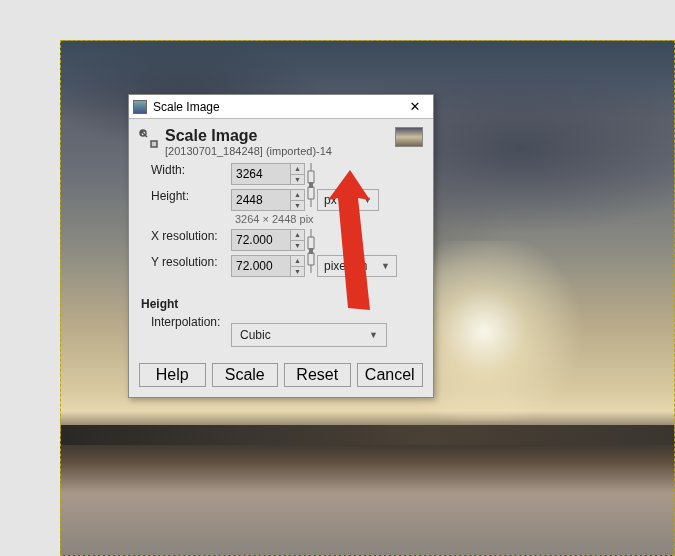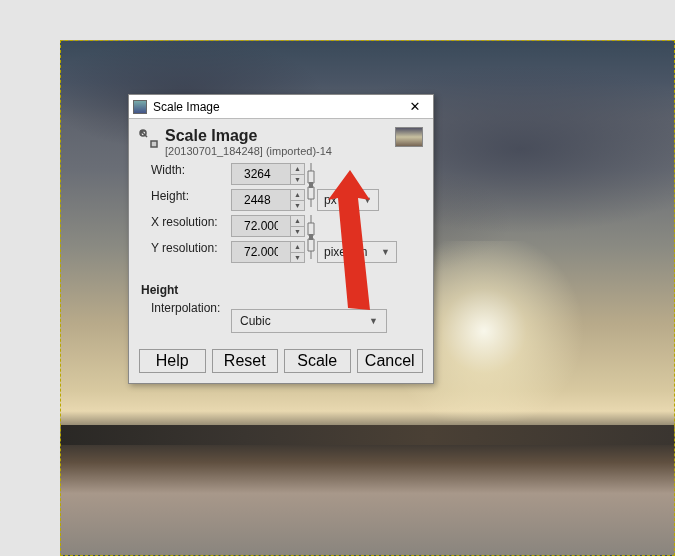--- a/index.html
+++ b/index.html
@@ -53,21 +53,21 @@
 .header-icon svg { width: 20px; height: 20px; }
 .header-text { flex: 1; }
 .header-title { font-size: 16px; font-weight: 700; color: #222; }
 .header-sub { font-size: 11px; color: #555; }
 .header-thumb { width: 28px; height: 20px; background: linear-gradient(180deg,#556 0%,#c8c0a0 50%,#765 100%); border: 1px solid #888; }
 .section-label { font-weight: 700; font-size: 12px; color: #222; padding: 8px 12px 2px 12px; }
 .form { padding: 2px 12px 8px 22px; }
 .row { display: flex; height: 26px; font-size: 12px; color: #222; gap: 0; }
 .label-col { width: 80px; }
 .spin { position: relative; width: 74px; height: 22px; background: #d8d8d8; border: 1px solid #aaa; display: flex; align-items: center; }
-.spin input { border: none; background: transparent; width: 58px; padding: 0 12px; font-size: 12px; outline: none; }
+.spin input { border: none; background: transparent; width: 58px; padding: 0 4px; font-size: 12px; outline: none; }
 .spin-btns { position: absolute; right: 0; top: 0; bottom: 0; width: 14px; display: flex; flex-direction: column; border-left: 1px solid #aaa; }
 .spin-btns div { flex: 1; display: flex; align-items: center; justify-content: center; font-size: 7px; color: #555; cursor: pointer; background: #e0e0e0; }
 .spin-btns div:first-child { border-bottom: 1px solid #aaa; }
 .link-col { width: 12px; display: flex; justify-content: center; }
 .link-icon svg { display: block; }
 .unit { width: 62px; height: 22px; background: #e8e8e8; border: 1px solid #aaa; display: flex; align-items: center; padding: 0 6px; font-size: 12px; justify-content: space-between; cursor: pointer; }
 .chev { font-size: 9px; color: #555; }
 .dims-text { font-size: 11px; color: #666; padding-left: 84px; margin-top: -2px; margin-bottom: 4px; }
 .interp { width: 156px; height: 24px; background: #e8e8e8; border: 1px solid #aaa; display: flex; align-items: center; padding: 0 8px; font-size: 12px; justify-content: space-between; cursor: pointer; margin-top: 8px; }
 .buttons { display: flex; gap: 6px; padding: 8px 10px 10px 10px; justify-content: space-between; }
@@ -135,20 +135,21 @@
           <div>▲</div>
           <div>▼</div>
         </div>
       </div>
       <div class="link-col"></div>
       <div class="unit">
         <span>px</span>
         <span class="chev">▼</span>
       </div>
     </div>
+    <div class="dims-text">3264 × 2448 pix</div>
 
     <div class="row">
       <div class="label-col">X resolution:</div>
       <div class="spin">
         <input type="text" value="72.000" style="">
         <div class="spin-btns">
           <div>▲</div>
           <div>▼</div>
         </div>
       </div>
@@ -185,22 +186,22 @@
       <div class="label-col">Interpolation:</div>
       <div class="interp">
         <span>Cubic</span>
         <span class="chev">▼</span>
       </div>
     </div>
   </div>
 
   <div class="buttons">
     <div class="btn">Help</div>
+    <div class="btn">Scale</div>
     <div class="btn">Reset</div>
-    <div class="btn">Scale</div>
     <div class="btn">Cancel</div>
   </div>
 </div>
 
 <div class="arrow">
   <svg viewBox="0 0 60 140">
     <path d="M30 0 L50 30 L38 28 L50 140 L28 138 L18 28 L8 30 Z" fill="#e03020"></path>
   </svg>
 </div>
 

